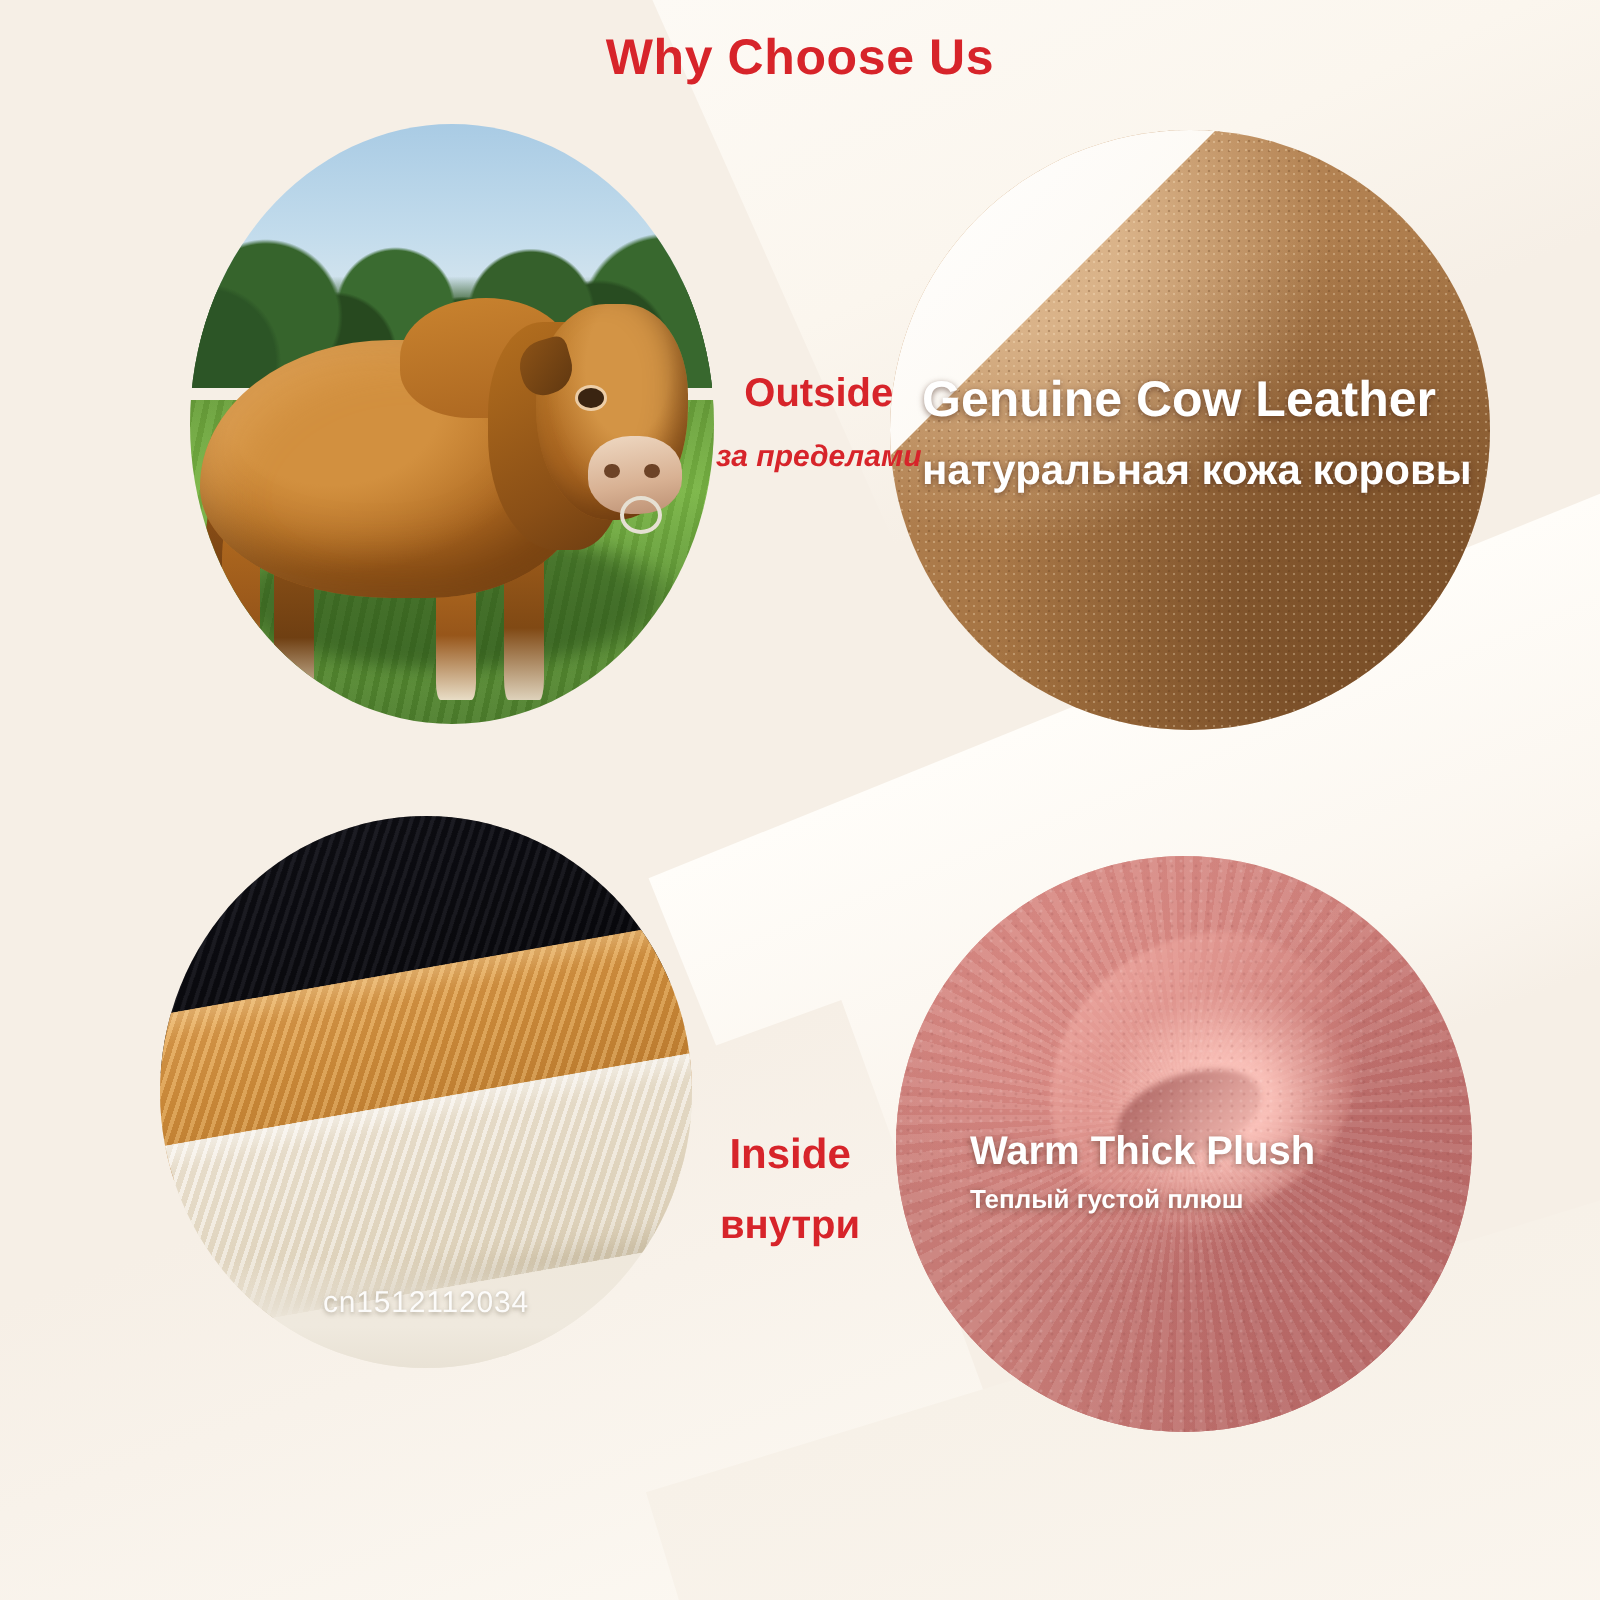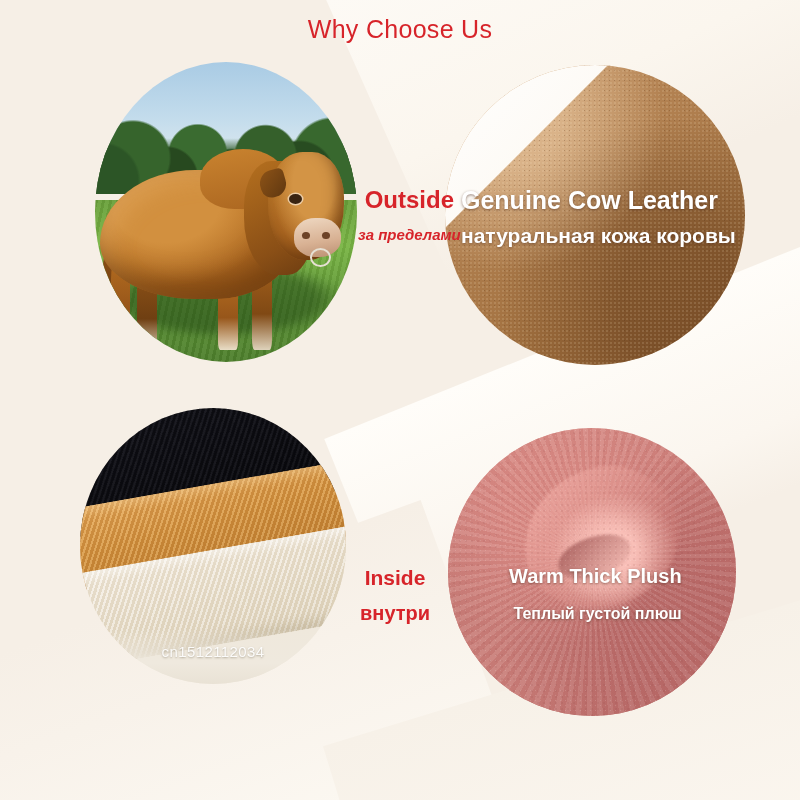--- a/index.html
+++ b/index.html
@@ -63,21 +63,21 @@
 
   
   .poster-title {
     position: absolute;
     top: 16px;
     left: 0;
     width: 800px;
     text-align: center;
     color: #d7242a;
     font-size: 25px;
-    font-weight: normal;
+    font-weight: bold;
     letter-spacing: 0.3px;
     line-height: 1.1;
   }
 
   
   .photo-circle {
     position: absolute;
     border-radius: 50%;
     overflow: hidden;
   }
@@ -416,34 +416,34 @@
     font-weight: bold;
     text-align: center;
   }
   .caption-white {
     color: #ffffff;
     font-weight: bold;
     text-shadow: 0 1px 3px rgba(70,35,20,.55);
   }
 
   #cap-outside { left: 358px; top: 183px; }
-  #cap-outside .line1 { font-size: 24px; }
+  #cap-outside .line1 { font-size: 20px; }
   #cap-outside .line2 { font-size: 15px; margin-top: 6px; font-style: italic; }
 
   #cap-leather { left: 461px; top: 182px; }
   #cap-leather .line1 { font-size: 25px; }
   #cap-leather .line2 { font-size: 21px; margin-top: 3px; }
 
   #cap-inside { left: 360px; top: 563px; }
   #cap-inside .line1 { font-size: 21px; }
   #cap-inside .line2 { font-size: 20px; margin-top: 6px; }
 
-  #cap-plush { left: 509px; top: 562px; text-align: right; }
+  #cap-plush { left: 485px; top: 562px; }
   #cap-plush .line1 { font-size: 20px; }
-  #cap-plush .line2 { font-size: 16px; margin-top: 11px; }
+  #cap-plush .line2 { font-size: 13px; }
 </style>
 </head>
 <body>
 
 <div id="poster">
 
   <div class="bg-band band-top-right"></div>
   <div class="bg-band band-mid-right"></div>
   <div class="bg-band band-bottom-left"></div>
   <div class="bg-band band-bottom-right"></div>

